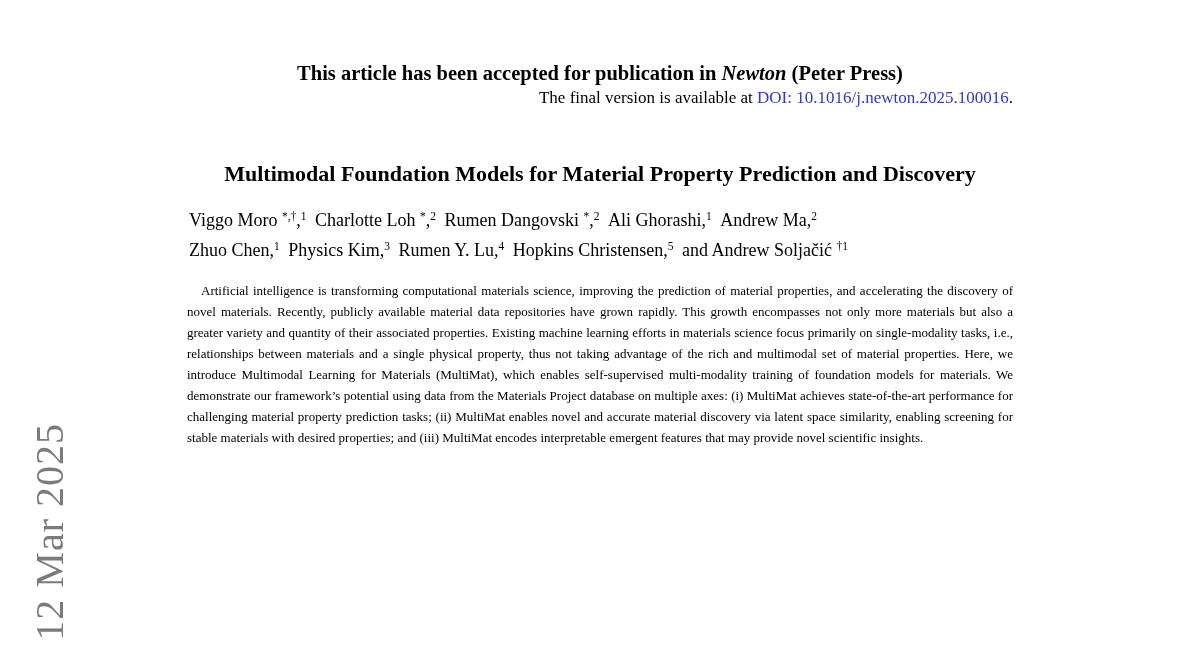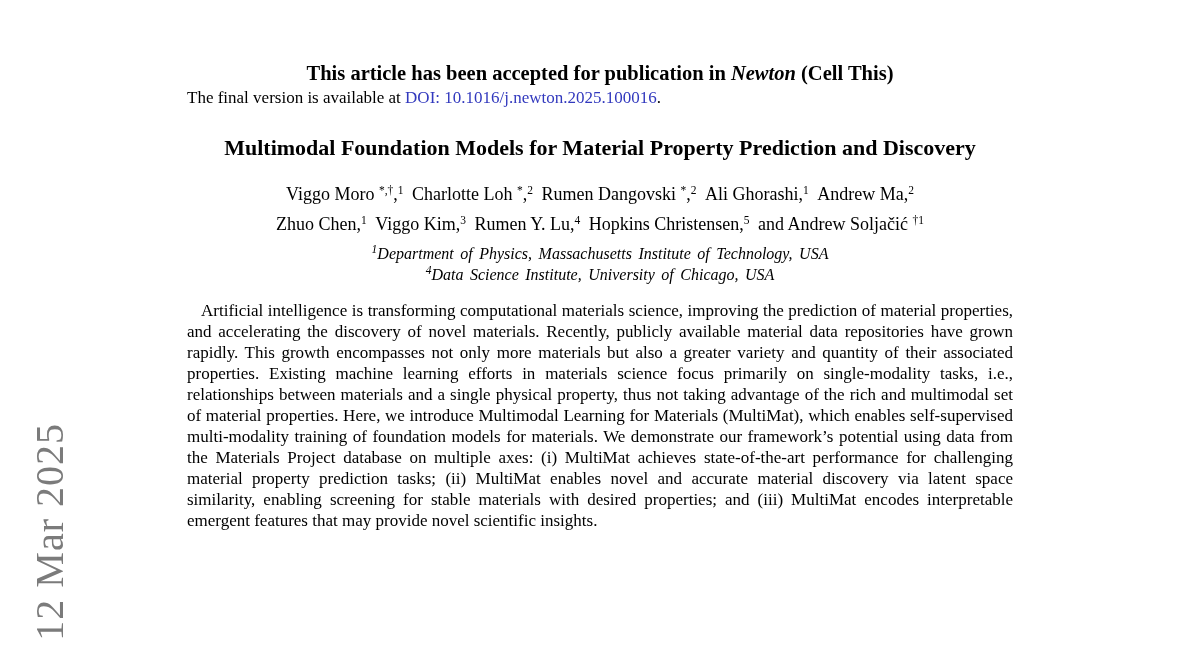--- a/index.html
+++ b/index.html
@@ -18,40 +18,39 @@
   
   .notice-line1 {
     text-align: center;
     font-weight: bold;
     font-size: 20.5px;
     line-height: 27px;
     white-space: nowrap;
   }
   .journal-name { font-style: italic; text-align: center; }
   .notice-line2 {
-    text-align: left;
+    text-align: right;
     font-size: 17px;
     line-height: 22px;
     white-space: nowrap;
   }
   .doi-link { text-decoration: none; cursor: pointer; }
 
   
   .paper-title {
-    margin: 25px 0 0 0;
+    margin: 51px 0 0 0;
     text-align: center;
     font-size: 22px;
     line-height: 28px;
     font-weight: bold;
   }
 
   
   .authors { margin-top: 17px; }
   .author-line {
-    text-align: center;
     font-size: 18px;
     line-height: 30px;
     white-space: nowrap;
   }
   .author { margin: 0 2px; }
   sup {
     font-size: 11.5px;
     line-height: 0;
     vertical-align: baseline;
     position: relative;
@@ -65,21 +64,21 @@
     font-style: italic;
     font-size: 16px;
     line-height: 21px;
     word-spacing: 2.5px;
     white-space: nowrap;
   }
 
   
   .abstract {
     margin: 15px 0 0 0;
-    font-size: 17px;
+    font-size: 13px;
     line-height: 21px;
     text-align: justify;
     text-indent: 14px;
   }
 
   
   .watermark {
     position: absolute;
     left: 26px;
     top: 666px;
@@ -96,47 +95,45 @@
 <div class="page">
 
   <div class="watermark" style="color: rgb(123, 123, 123);">
     <span>] </span><span>12 Mar 2025</span>
   </div>
 
   <div class="content">
 
     <div class="notice">
       <div class="notice-line1">
-        <span>This article has been accepted for publication in </span><span class="journal-name">Newton</span><span> (Cell This)</span>
+        <span>This article has been accepted for publication in </span><span class="journal-name">Newton</span><span> (Peter Press)</span>
       </div>
       <div class="notice-line2">
         <span>The final version is available at </span><a class="doi-link" style="color: rgb(50, 57, 190);">DOI: 10.1016/j.newton.2025.100016</a><span>.</span>
       </div>
     </div>
 
     <h1 class="paper-title">Multimodal Foundation Models for Material Property Prediction and Discovery</h1>
 
     <div class="authors">
       <div class="author-line">
         <span class="author"><span>Viggo Moro </span><sup>*,†</sup><span>,</span><sup>1</sup></span>
         <span class="author"><span>Charlotte Loh </span><sup>*</sup><span>,</span><sup>2</sup></span>
         <span class="author"><span>Rumen Dangovski </span><sup>*</sup><span>,</span><sup>2</sup></span>
         <span class="author"><span>Ali Ghorashi</span><sup></sup><span>,</span><sup>1</sup></span>
         <span class="author"><span>Andrew Ma</span><sup></sup><span>,</span><sup>2</sup></span>
       </div>
       <div class="author-line">
         <span class="author"><span>Zhuo Chen</span><sup></sup><span>,</span><sup>1</sup></span>
-        <span class="author"><span>Viggo Kim</span><sup></sup><span>,</span><sup>3</sup></span>
+        <span class="author"><span>Physics Kim</span><sup></sup><span>,</span><sup>3</sup></span>
         <span class="author"><span>Rumen Y. Lu</span><sup></sup><span>,</span><sup>4</sup></span>
         <span class="author"><span>Hopkins Christensen</span><sup></sup><span>,</span><sup>5</sup></span>
         <span class="author"><span>and Andrew Soljačić </span><sup>†1</sup><span></span><sup></sup></span>
       </div>
     </div>
 
     <div class="affiliations">
-      <div class="affiliation"><sup>1</sup><span>Department of Physics, Massachusetts Institute of Technology, USA</span></div>
-      <div class="affiliation"><sup>4</sup><span>Data Science Institute, University of Chicago, USA</span></div>
     </div>
 
     <p class="abstract">Artificial intelligence is transforming computational materials science, improving the prediction of material properties, and accelerating the discovery of novel materials. Recently, publicly available material data repositories have grown rapidly. This growth encompasses not only more materials but also a greater variety and quantity of their associated properties. Existing machine learning efforts in materials science focus primarily on single-modality tasks, i.e., relationships between materials and a single physical property, thus not taking advantage of the rich and multimodal set of material properties. Here, we introduce Multimodal Learning for Materials (MultiMat), which enables self-supervised multi-modality training of foundation models for materials. We demonstrate our framework’s potential using data from the Materials Project database on multiple axes: (i) MultiMat achieves state-of-the-art performance for challenging material property prediction tasks; (ii) MultiMat enables novel and accurate material discovery via latent space similarity, enabling screening for stable materials with desired properties; and (iii) MultiMat encodes interpretable emergent features that may provide novel scientific insights.</p>
 
   </div>
 </div>
 
 </body></html>

